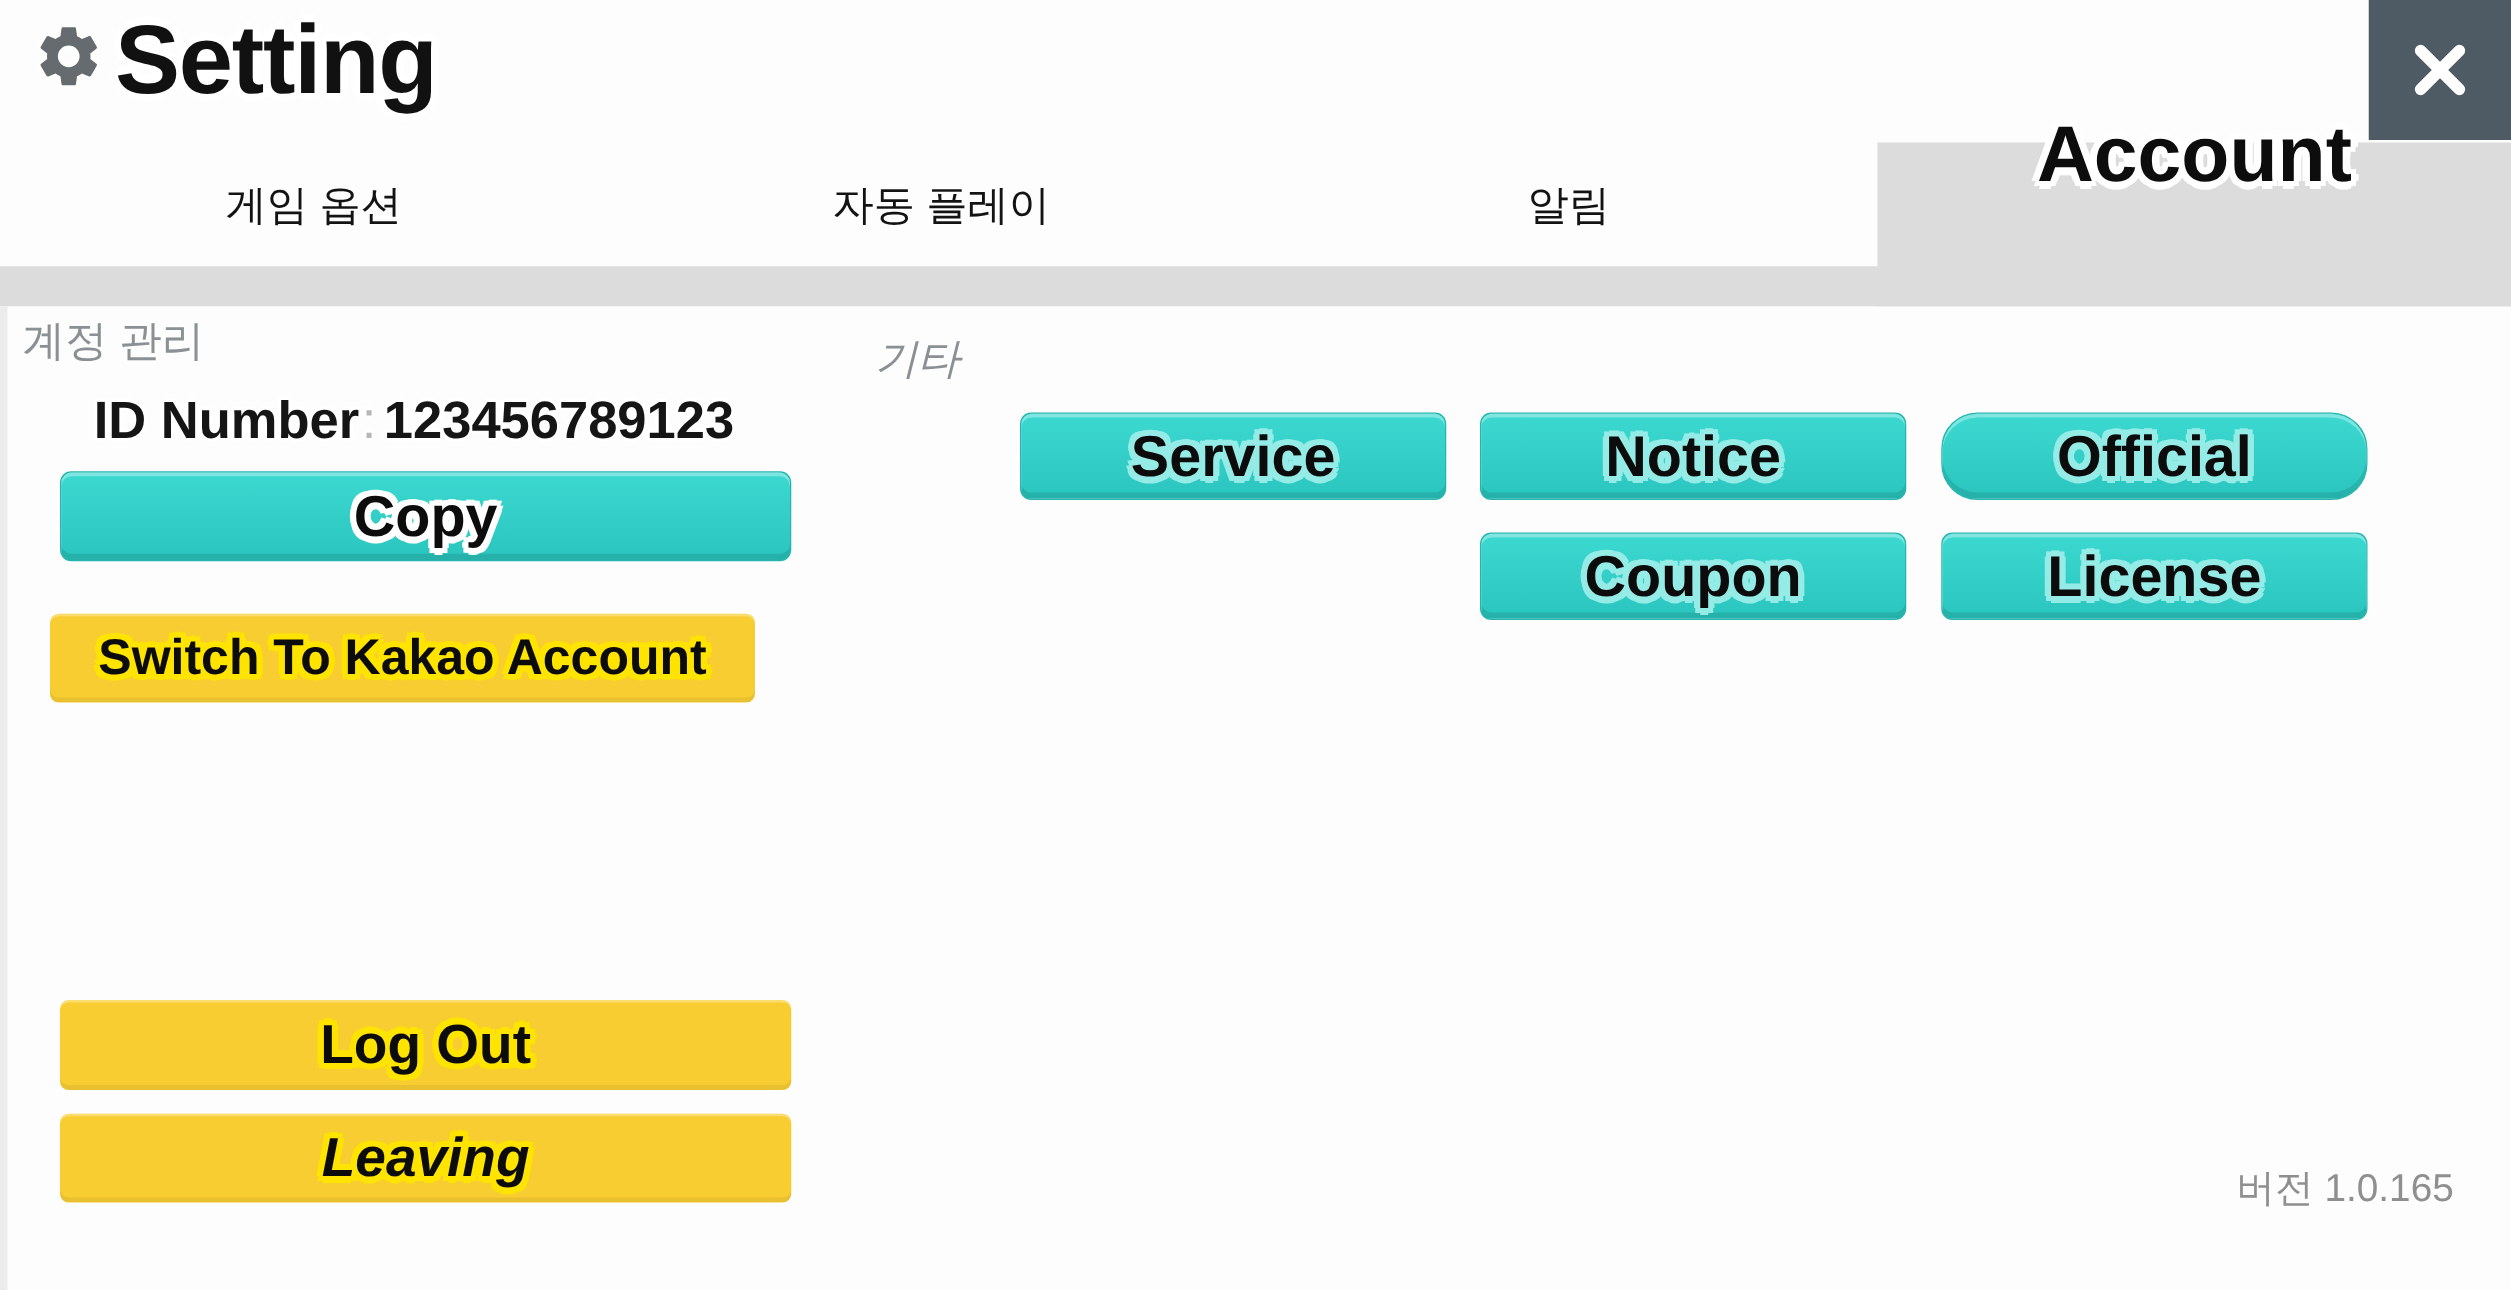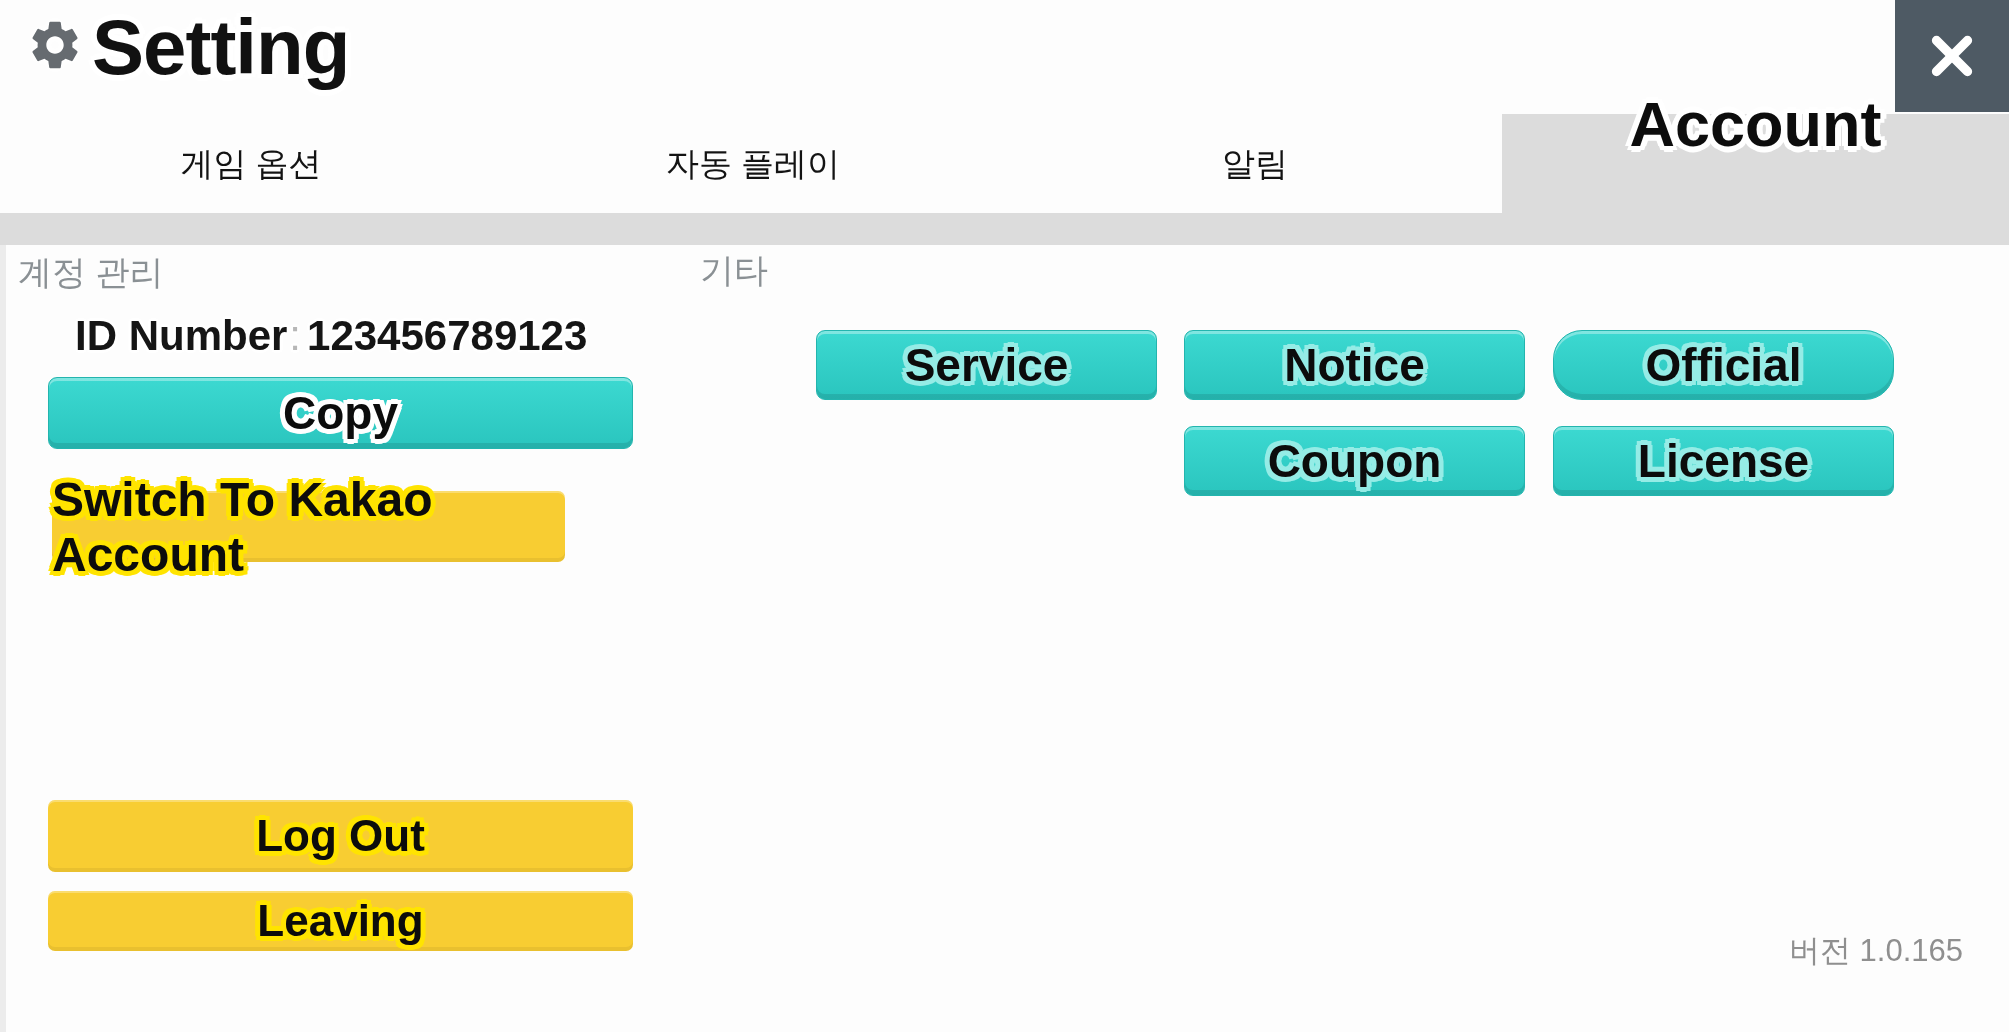--- a/index.html
+++ b/index.html
@@ -25,21 +25,21 @@
   .tab-label { font-size:33px; font-weight:400; color:#131313; }
   .tab-account-label { position:absolute; left:1502px; top:90px; width:507px; text-align:center;
          font-size:63px; font-weight:800; color:#0d0d0d; line-height:1.1; cursor:pointer;
          text-shadow:-6px 0 0 #fff,6px 0 0 #fff,0 -6px 0 #fff,0 6px 0 #fff,
                      -4px -4px 0 #fff,4px -4px 0 #fff,-4px 4px 0 #fff,4px 4px 0 #fff; }
 
   
   .left-edge { position:absolute; left:0; top:245px; width:6px; height:787px; background:#ececec; }
   .section-title { position:absolute; font-size:34px; font-weight:500; color:#8a9094; }
   #sec-account { left:18px; top:250px; }
-  #sec-etc { left:700px; top:248px; }
+  #sec-etc { left:700px; top:264px;font-style:italic; }
 
   .id-row { position:absolute; left:75px; top:312px; font-size:42px; font-weight:800; color:#151515;
             text-shadow:-3px 0 0 #fff,3px 0 0 #fff,0 -3px 0 #fff,0 3px 0 #fff,
                         -2px -2px 0 #fff,2px -2px 0 #fff,-2px 2px 0 #fff,2px 2px 0 #fff; }
   .id-colon { color:#b7b7b7; font-weight:400; padding:0 6px 0 2px; }
 
   .btn { position:absolute; display:flex; align-items:center; justify-content:center;
          cursor:pointer; font-weight:800; color:#0c0c0c; }
 
   .btn-teal { background:linear-gradient(#3cd9d1,#2ac5be); border:1px solid #23b5ae; border-radius:9px;
@@ -47,23 +47,23 @@
   .halo-teal { text-shadow:-5px 0 0 #95ece6,5px 0 0 #95ece6,0 -5px 0 #95ece6,0 5px 0 #95ece6,
                -4px -4px 0 #95ece6,4px -4px 0 #95ece6,-4px 4px 0 #95ece6,4px 4px 0 #95ece6; }
   .halo-white { text-shadow:-5px 0 0 #fff,5px 0 0 #fff,0 -5px 0 #fff,0 5px 0 #fff,
                -4px -4px 0 #fff,4px -4px 0 #fff,-4px 4px 0 #fff,4px 4px 0 #fff; }
   .btn-yellow { background:#f8cd32; border-radius:7px;
                 box-shadow:inset 0 2px 0 rgba(255,255,255,.30), inset 0 -4px 0 rgba(0,0,0,.06); }
   .halo-yellow { text-shadow:-5px 0 0 #ffe400,5px 0 0 #ffe400,0 -5px 0 #ffe400,0 5px 0 #ffe400,
                -4px -4px 0 #ffe400,4px -4px 0 #ffe400,-4px 4px 0 #ffe400,4px 4px 0 #ffe400; }
 
   #btn-copy    { left:48px; top:377px; width:585px; height:72px; font-size:46px; }
-  #btn-kakao   { left:52px; top:491px; width:513px; height:71px; font-size:48px; }
+  #btn-kakao   { left:40px; top:491px; width:564px; height:71px; font-size:40px; }
   #btn-logout  { left:48px; top:800px; width:585px; height:72px; font-size:44px; }
-  #btn-leaving { left:48px; top:891px; width:585px; height:60px; font-size:44px; }
+  #btn-leaving { left:48px; top:891px; width:585px; height:71px; font-size:44px;font-style:italic; }
 
   .etc-btn { width:341px; height:70px; font-size:46px; }
   #etc-0 { left:816px;  top:330px; }
   #etc-1 { left:1184px; top:330px; }
   #etc-2 { left:1553px; top:330px;border-radius:29px; }
   #etc-3 { left:816px;  top:426px; }
   #etc-4 { left:1184px; top:426px; }
   #etc-5 { left:1553px; top:426px; }
 
   .version { position:absolute; right:46px; top:930px; font-size:31px; color:#8f8f8f; }

